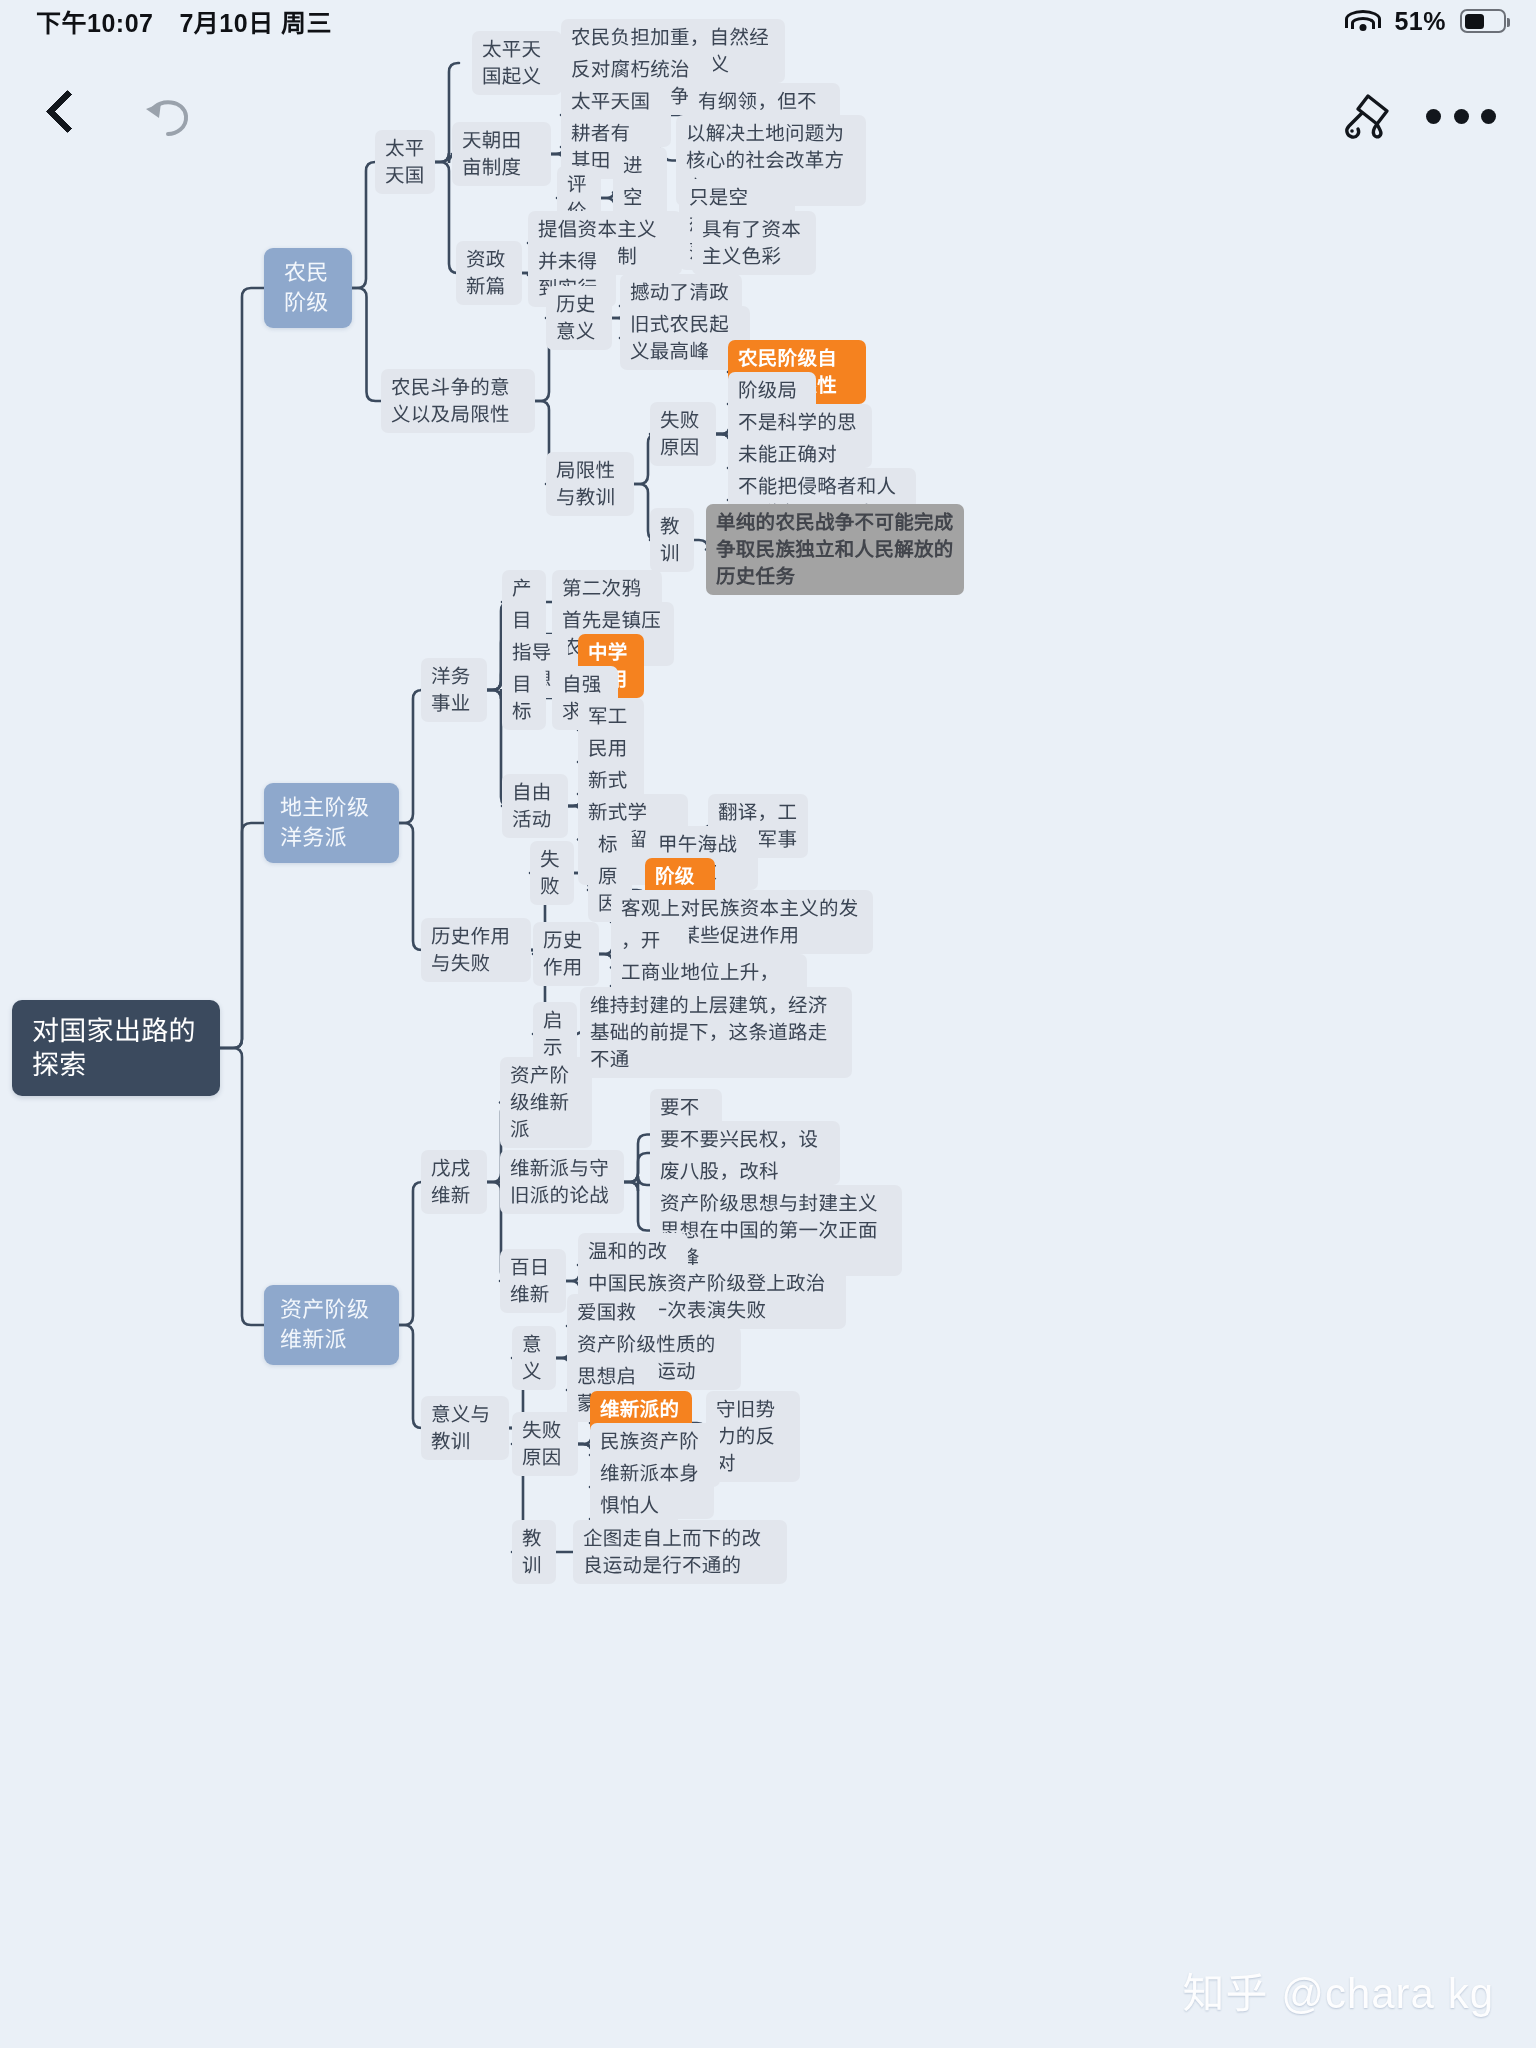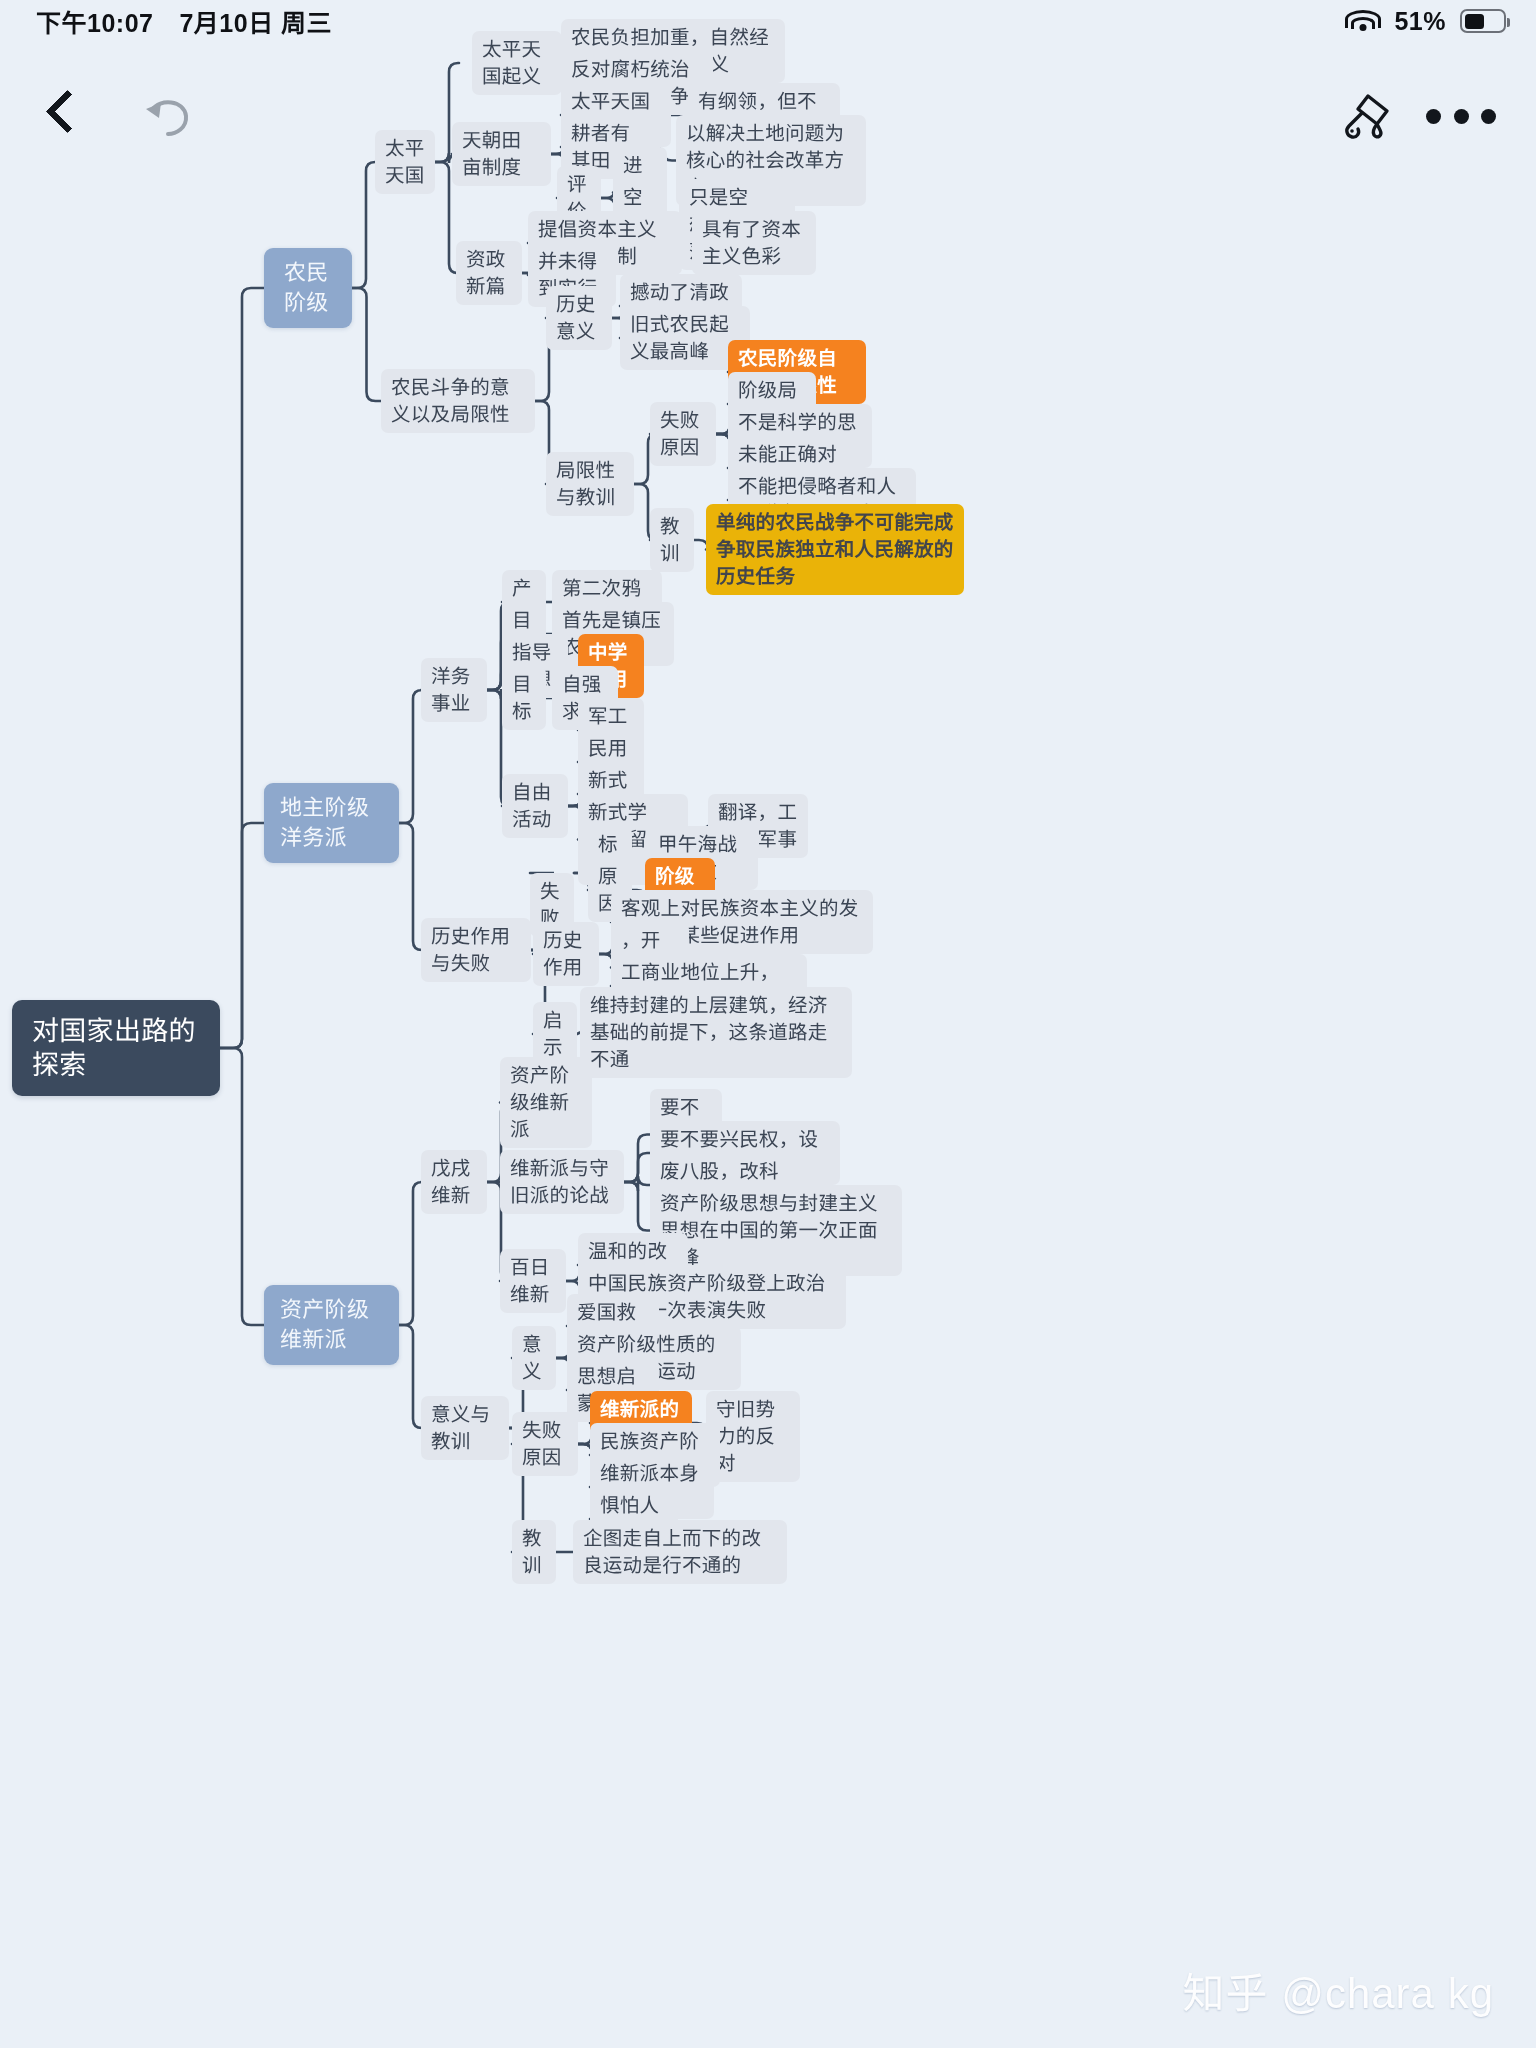--- a/index.html
+++ b/index.html
@@ -64,21 +64,21 @@
     background:#3b4a5e;color:#ffffff;border-radius:10px;
     font-size:27px;line-height:34px;padding:14px 20px;
     box-shadow:0 2px 5px rgba(40,60,90,.18);
   }
   .node.l1{
     background:#8ea8cc;color:#f3f7fc;border-radius:9px;
     font-size:22px;line-height:30px;padding:10px 16px;
     box-shadow:0 1px 4px rgba(70,100,140,.2);
   }
   .node.hl-orange{background:#f5821f;color:#ffffff;font-weight:bold;border-radius:7px;}
-  .node.hl-yellow{background:#eab308;color:#42454c;font-weight:bold;border-radius:7px;}
+  .node.hl-yellow{background:#a3a3a3;color:#42454c;font-weight:bold;border-radius:7px;}
   
   #watermark{
     position:absolute;right:42px;bottom:28px;
     font-size:42px;color:#ffffff;opacity:.92;font-weight:500;
     text-shadow:0 1px 2px rgba(120,140,170,.45);
     letter-spacing:1px;
   }
 </style>
 </head>
 <body>
@@ -256,21 +256,21 @@
       <div class="node hl-orange" style="left: 578px; top: 634px; width: 66px; min-height: 30px;">中学西用</div>
       <div class="node" style="left: 502px; top: 666px; width: 44px; min-height: 30px;">目标</div>
       <div class="node" style="left: 552px; top: 666px; width: 66px; min-height: 30px;">自强求富</div>
       <div class="node" style="left: 502px; top: 774px; width: 66px; min-height: 30px;">自由活动</div>
       <div class="node" style="left: 578px; top: 698px; width: 66px; min-height: 30px;">军工企业</div>
       <div class="node" style="left: 578px; top: 730px; width: 66px; min-height: 30px;">民用企业</div>
       <div class="node" style="left: 578px; top: 762px; width: 66px; min-height: 30px;">新式陆军</div>
       <div class="node" style="left: 578px; top: 794px; width: 110px; min-height: 30px;">新式学堂，留学生</div>
       <div class="node" style="left: 708px; top: 794px; width: 100px; min-height: 30px;">翻译，工艺，军事</div>
       <div class="node" style="left: 421px; top: 918px; width: 110px; min-height: 30px;">历史作用与失败</div>
-      <div class="node" style="left: 530px; top: 841px; width: 44px; min-height: 30px; margin-top: 32px;">失败</div>
+      <div class="node" style="left: 530px; top: 841px; width: 44px; min-height: 30px;">失败</div>
       <div class="node" style="left: 588px; top: 826px; width: 44px; min-height: 30px;">标志</div>
       <div class="node" style="left: 648px; top: 826px; width: 110px; min-height: 30px;">甲午海战的失败</div>
       <div class="node" style="left: 588px; top: 858px; width: 44px; min-height: 30px;">原因</div>
       <div class="node hl-orange" style="left: 645px; top: 858px; width: 70px; min-height: 30px;">阶级局限性</div>
       <div class="node" style="left: 533px; top: 922px; width: 66px; min-height: 30px;">历史作用</div>
       <div class="node" style="left: 611px; top: 890px; width: 262px; min-height: 30px;">客观上对民族资本主义的发展起了某些促进作用</div>
       <div class="node" style="left: 611px; top: 922px; width: 78px; min-height: 30px;">，开拓眼界</div>
       <div class="node" style="left: 611px; top: 954px; width: 196px; min-height: 30px;">工商业地位上升，社会风气的改变</div>
       <div class="node" style="left: 533px; top: 1002px; width: 44px; min-height: 30px;">启示</div>
       <div class="node" style="left: 580px; top: 987px; width: 272px; min-height: 44px;">维持封建的上层建筑，经济基础的前提下，这条道路走不通</div>

